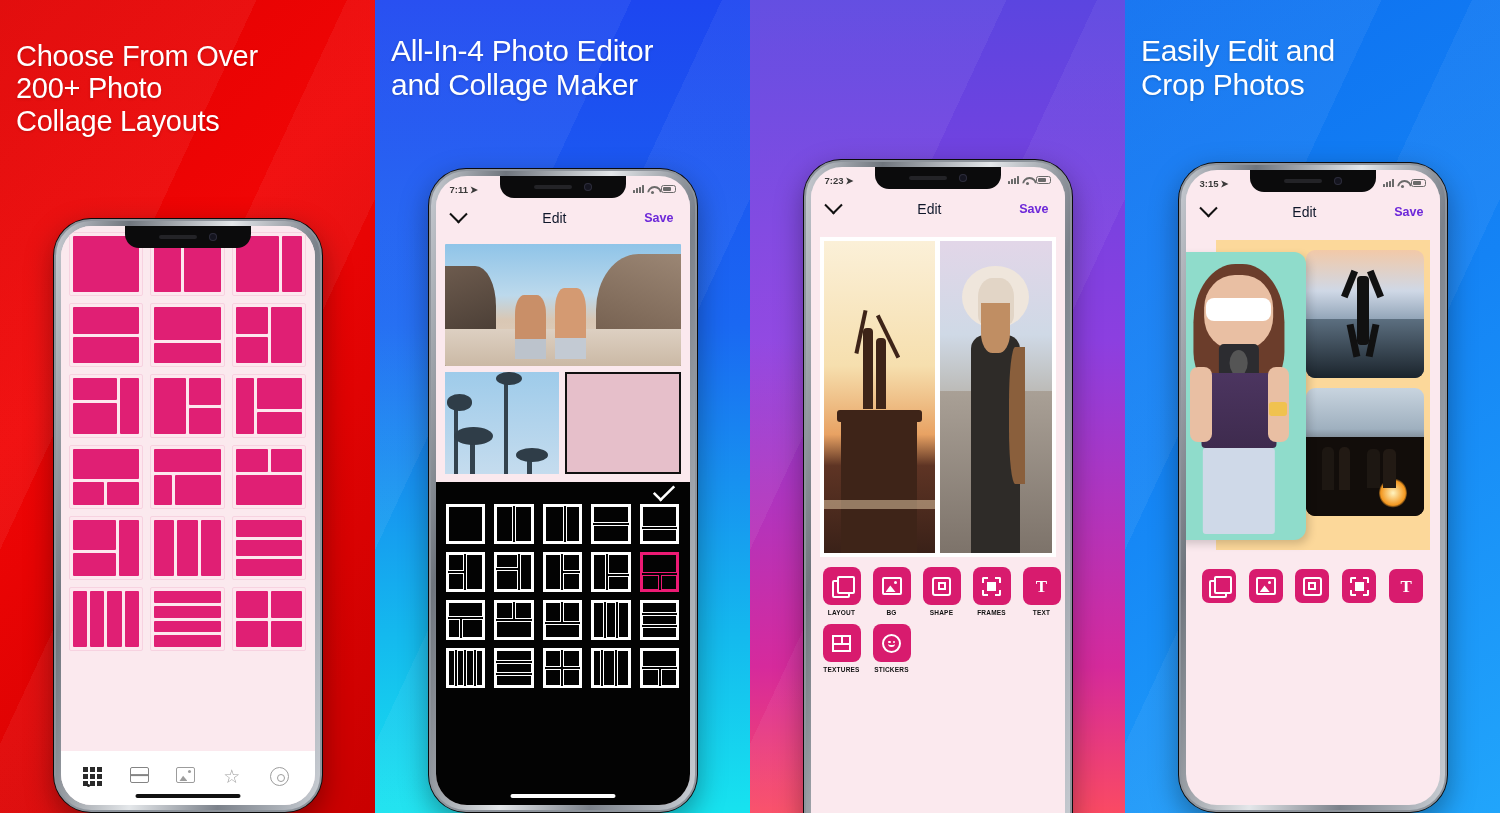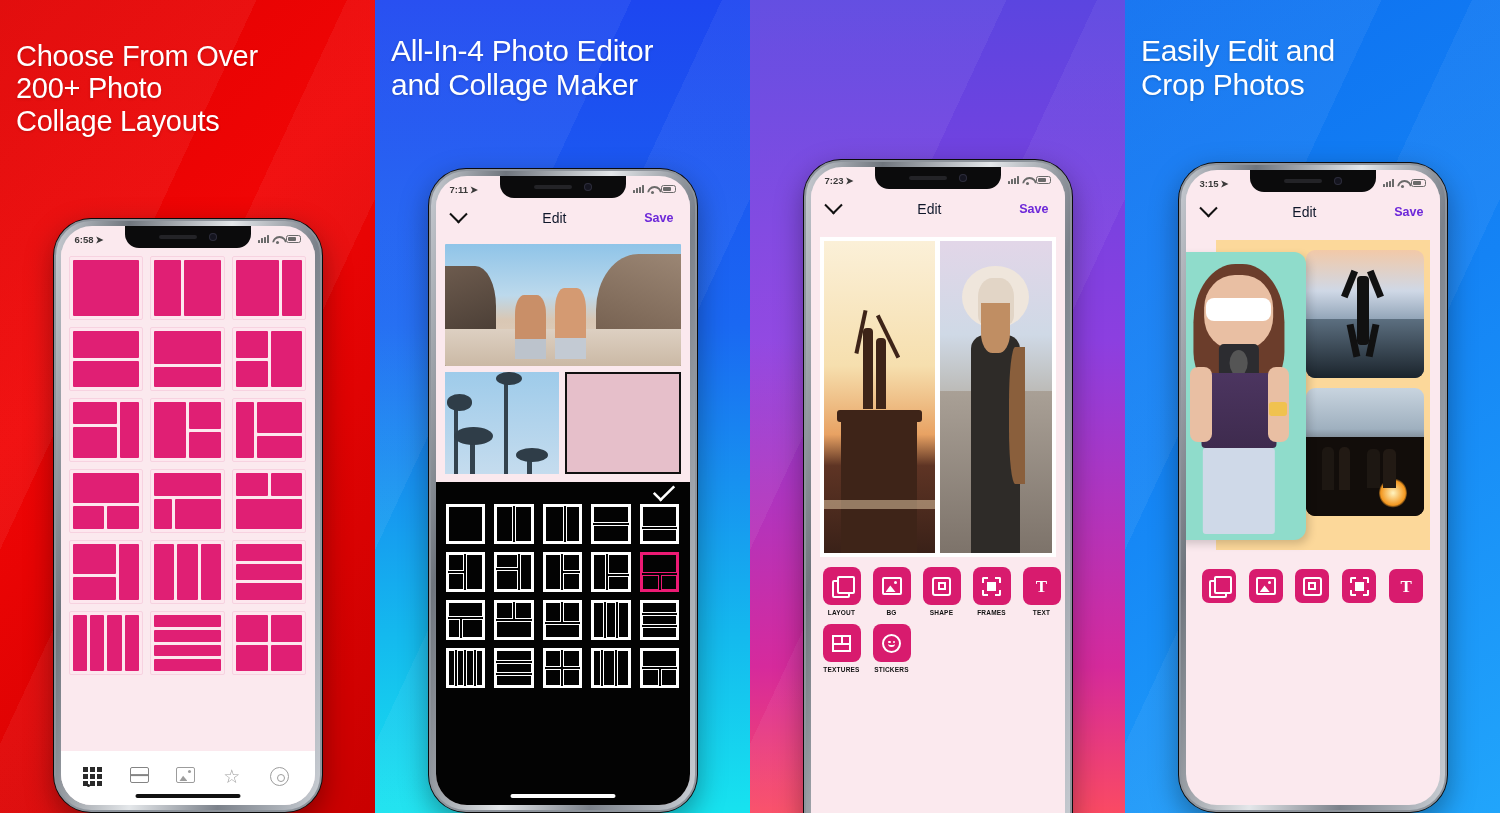--- a/index.html
+++ b/index.html
@@ -189,35 +189,20 @@
 200+ Photo
 Collage Layouts</div>
 
     <div class="phone p1">
       <div class="rim"></div>
       <div class="screen">
         <div class="notch">
           <div class="speaker"></div>
           <div class="cam"></div>
         </div>
-        <div class="statusbar">
-          <div><span>6:58</span><span class="loc">➤</span></div>
-          <div class="sb-right">
-            <span class="bars">
-                <i></i>
-                <i></i>
-                <i></i>
-                <i></i>
-              </span>
-            <span class="wifi"></span>
-            <span class="batt">
-                <span></span>
-              </span>
-          </div>
-        </div>
 
         <div class="lay-scroll">
           <div class="lay-grid">
 
             <div class="lay-card">
                 <div class="mini" style="grid-template-columns:1fr">
                   <div class="cell"></div>
                 </div>
               </div>
             <div class="lay-card">

